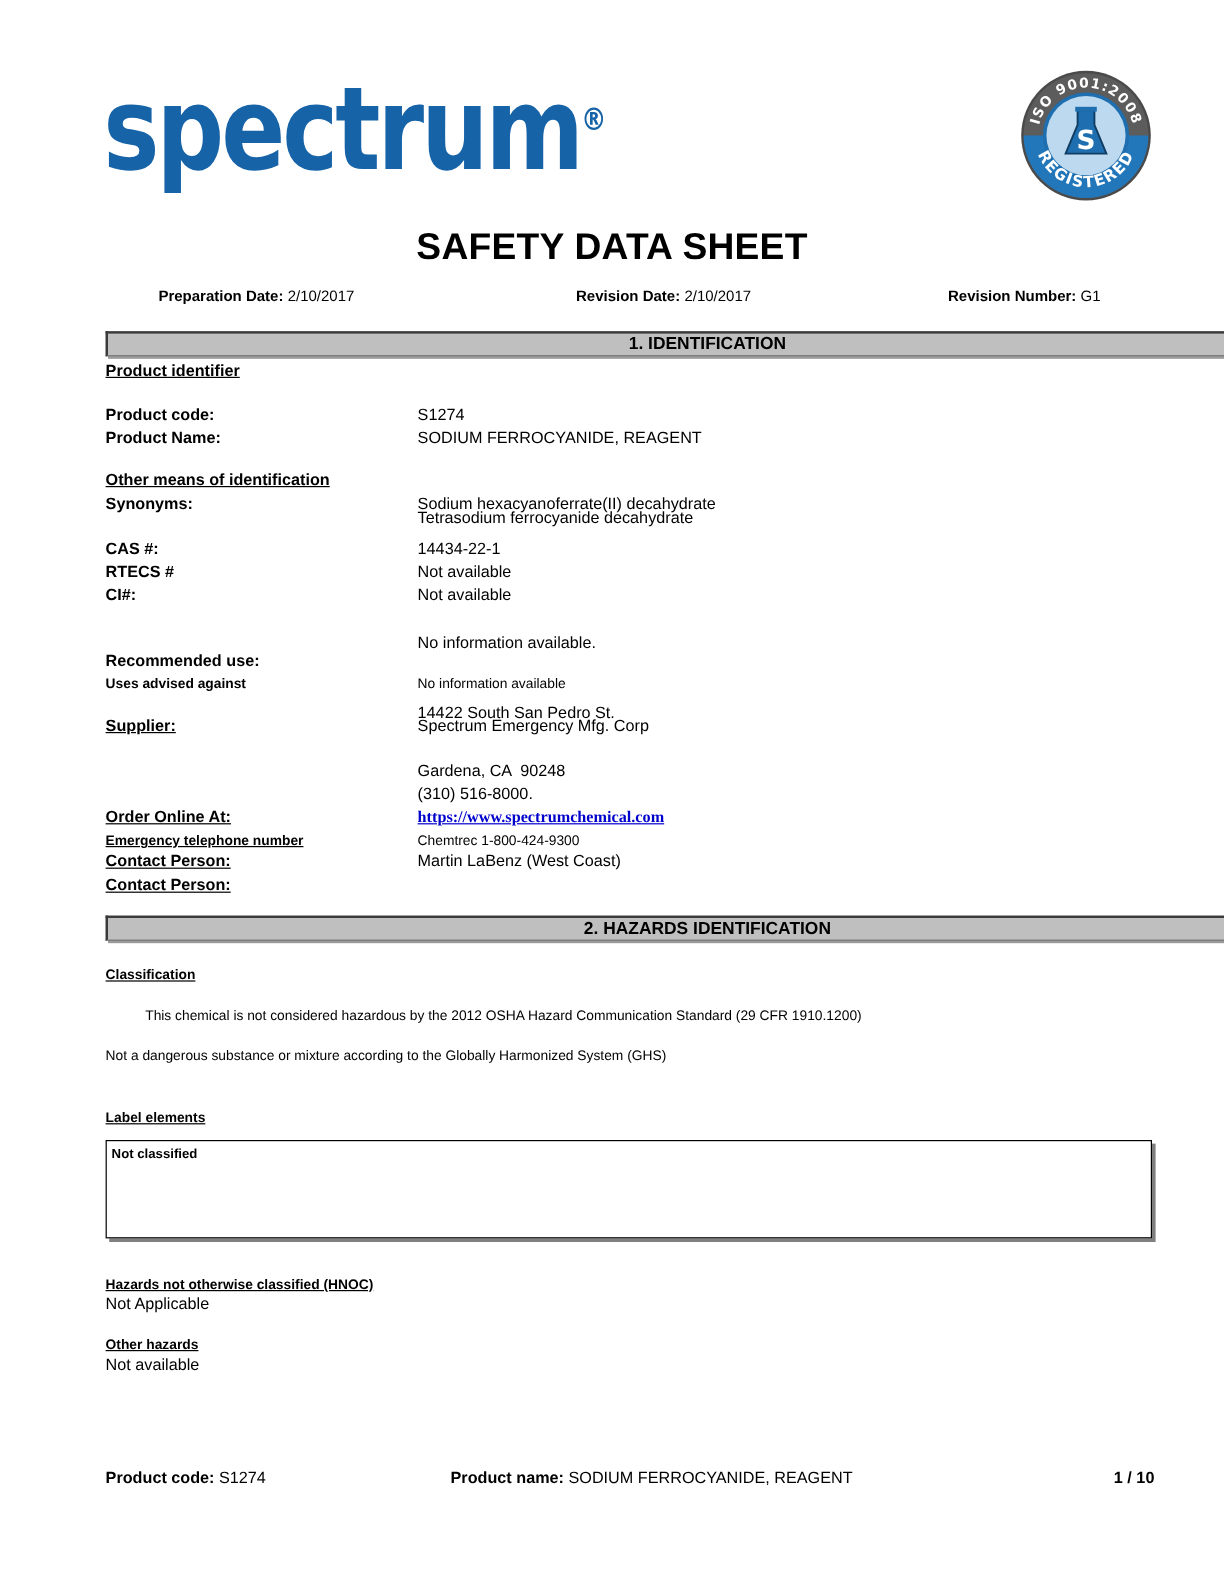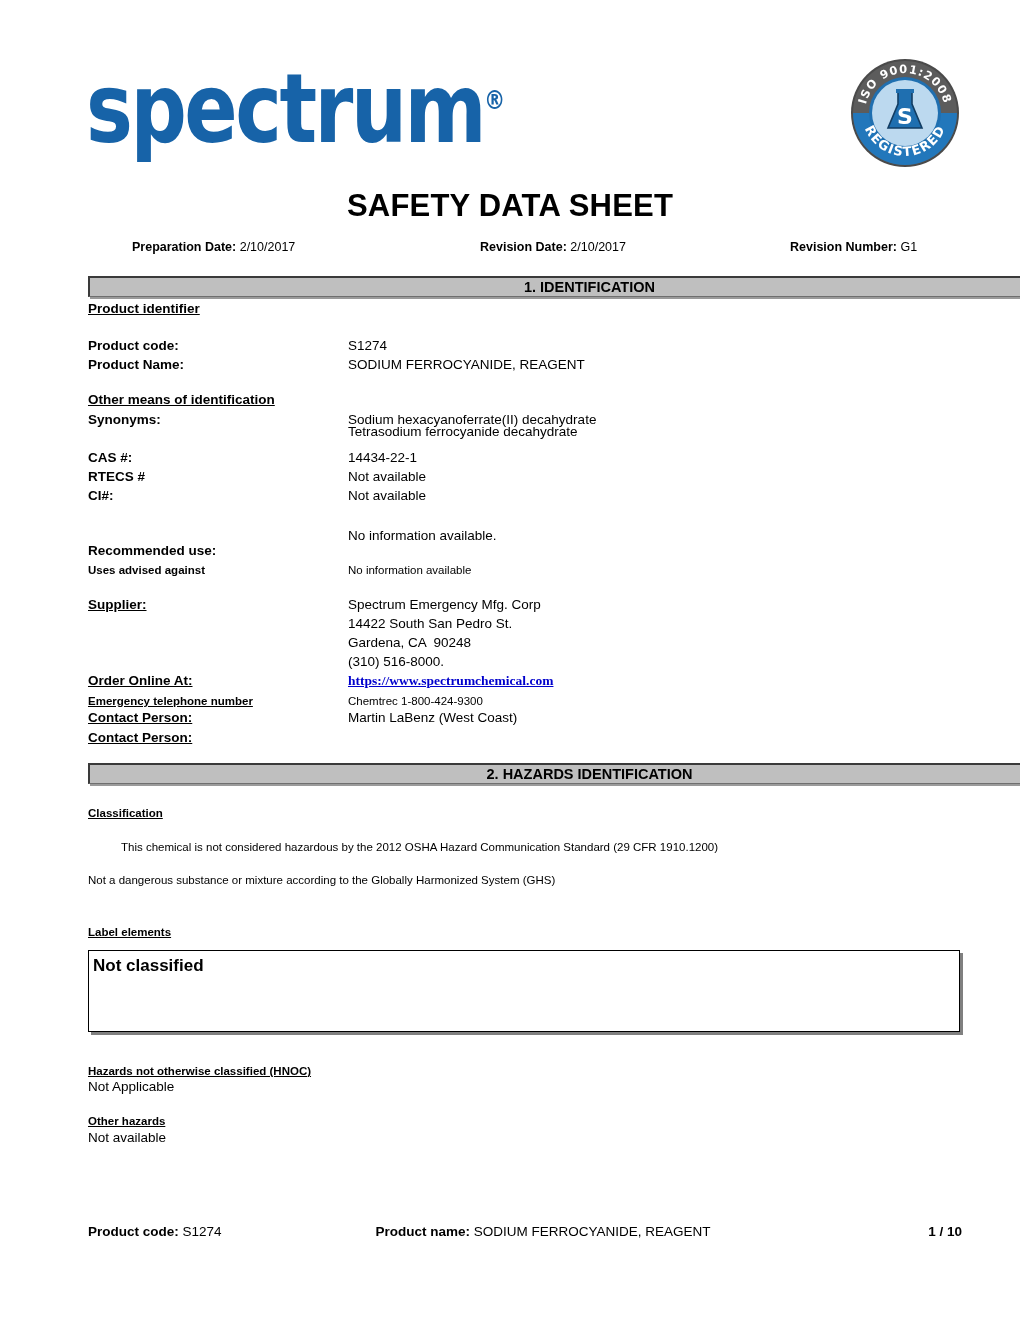--- a/index.html
+++ b/index.html
@@ -136,21 +136,21 @@
     height: 82px;
     border: 1.5px solid #000;
     box-sizing: border-box;
     box-shadow: 3px 3px 0 0 #808080;
     background: #fff;
   }
   .label-box-text {
     position: absolute;
     left: 4px;
     top: 5px;
-    font-size: 17px;
+    font-size: 11px;
     font-weight: bold;
   }
 
   
   .footer {
     position: absolute;
     left: 88px;
     top: 1222px;
     width: 874px;
     height: 46px;
@@ -241,21 +241,21 @@
 
 
   <div class="txt lbl b" style="top:541px;text-align:right;">Recommended use:</div>
   <div class="txt val" style="top:526px;">No information available.</div>
 
   <div class="txt lbl b sm" style="top:561px;">Uses advised against</div>
   <div class="txt val sm" style="top:561px;">No information available</div>
 
   <div class="txt lbl b u" style="top:595px;">Supplier:</div>
   <div class="txt val" style="top:595px;">Spectrum Emergency Mfg. Corp</div>
-  <div class="txt val" style="top:614px;">14422 South San Pedro St.</div>
+  <div class="txt val" style="top:584px;">14422 South San Pedro St.</div>
   <div class="txt val" style="top:633px;">Gardena, CA  90248</div>
   <div class="txt val" style="top:652px;">(310) 516-8000.</div>
 
   <div class="txt lbl b u" style="top:671px;">Order Online At:</div>
   <div class="txt val link" style="top:671px;">https://www.spectrumchemical.com</div>
 
   <div class="txt lbl b u sm" style="top:692px;">Emergency telephone number</div>
   <div class="txt val sm" style="top:692px;">Chemtrec 1-800-424-9300</div>
 
   <div class="txt lbl b u" style="top:708px;">Contact Person:</div>

